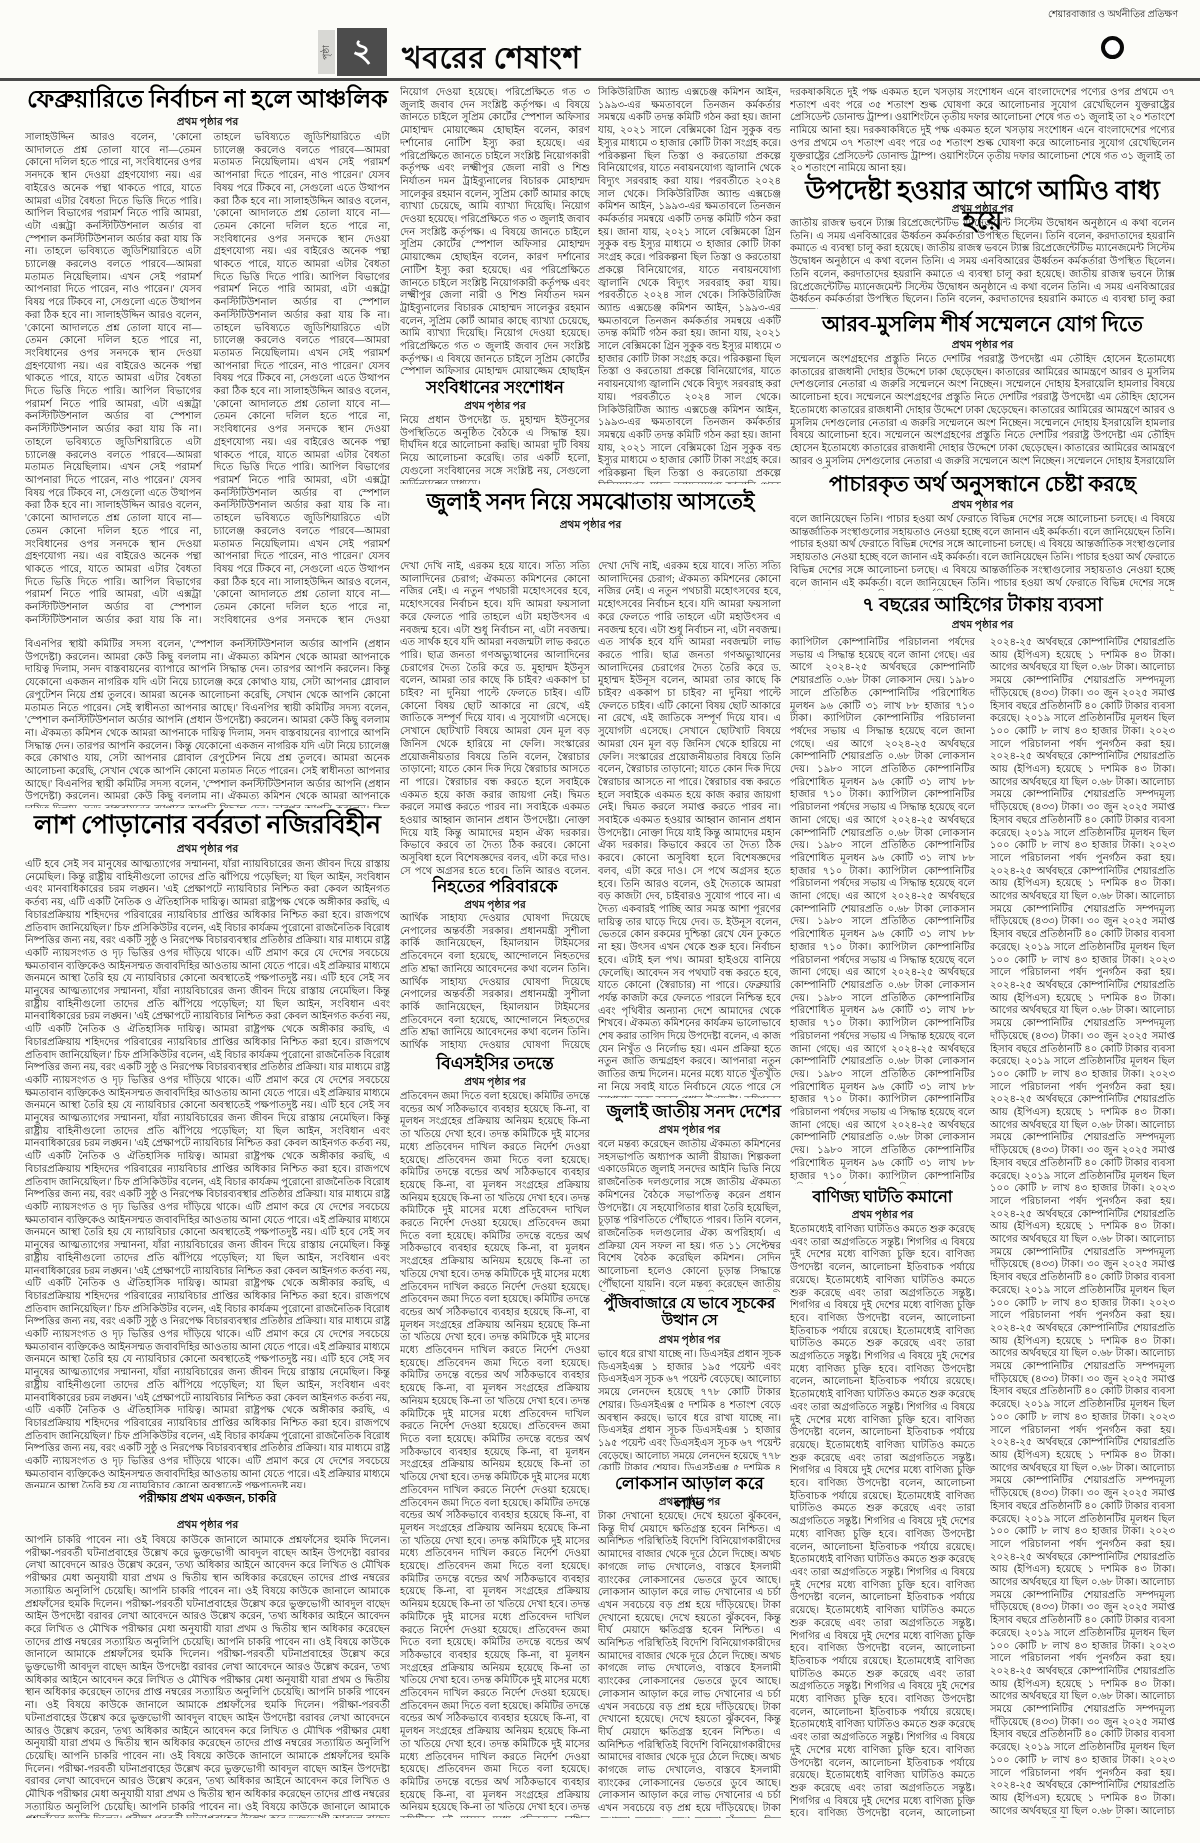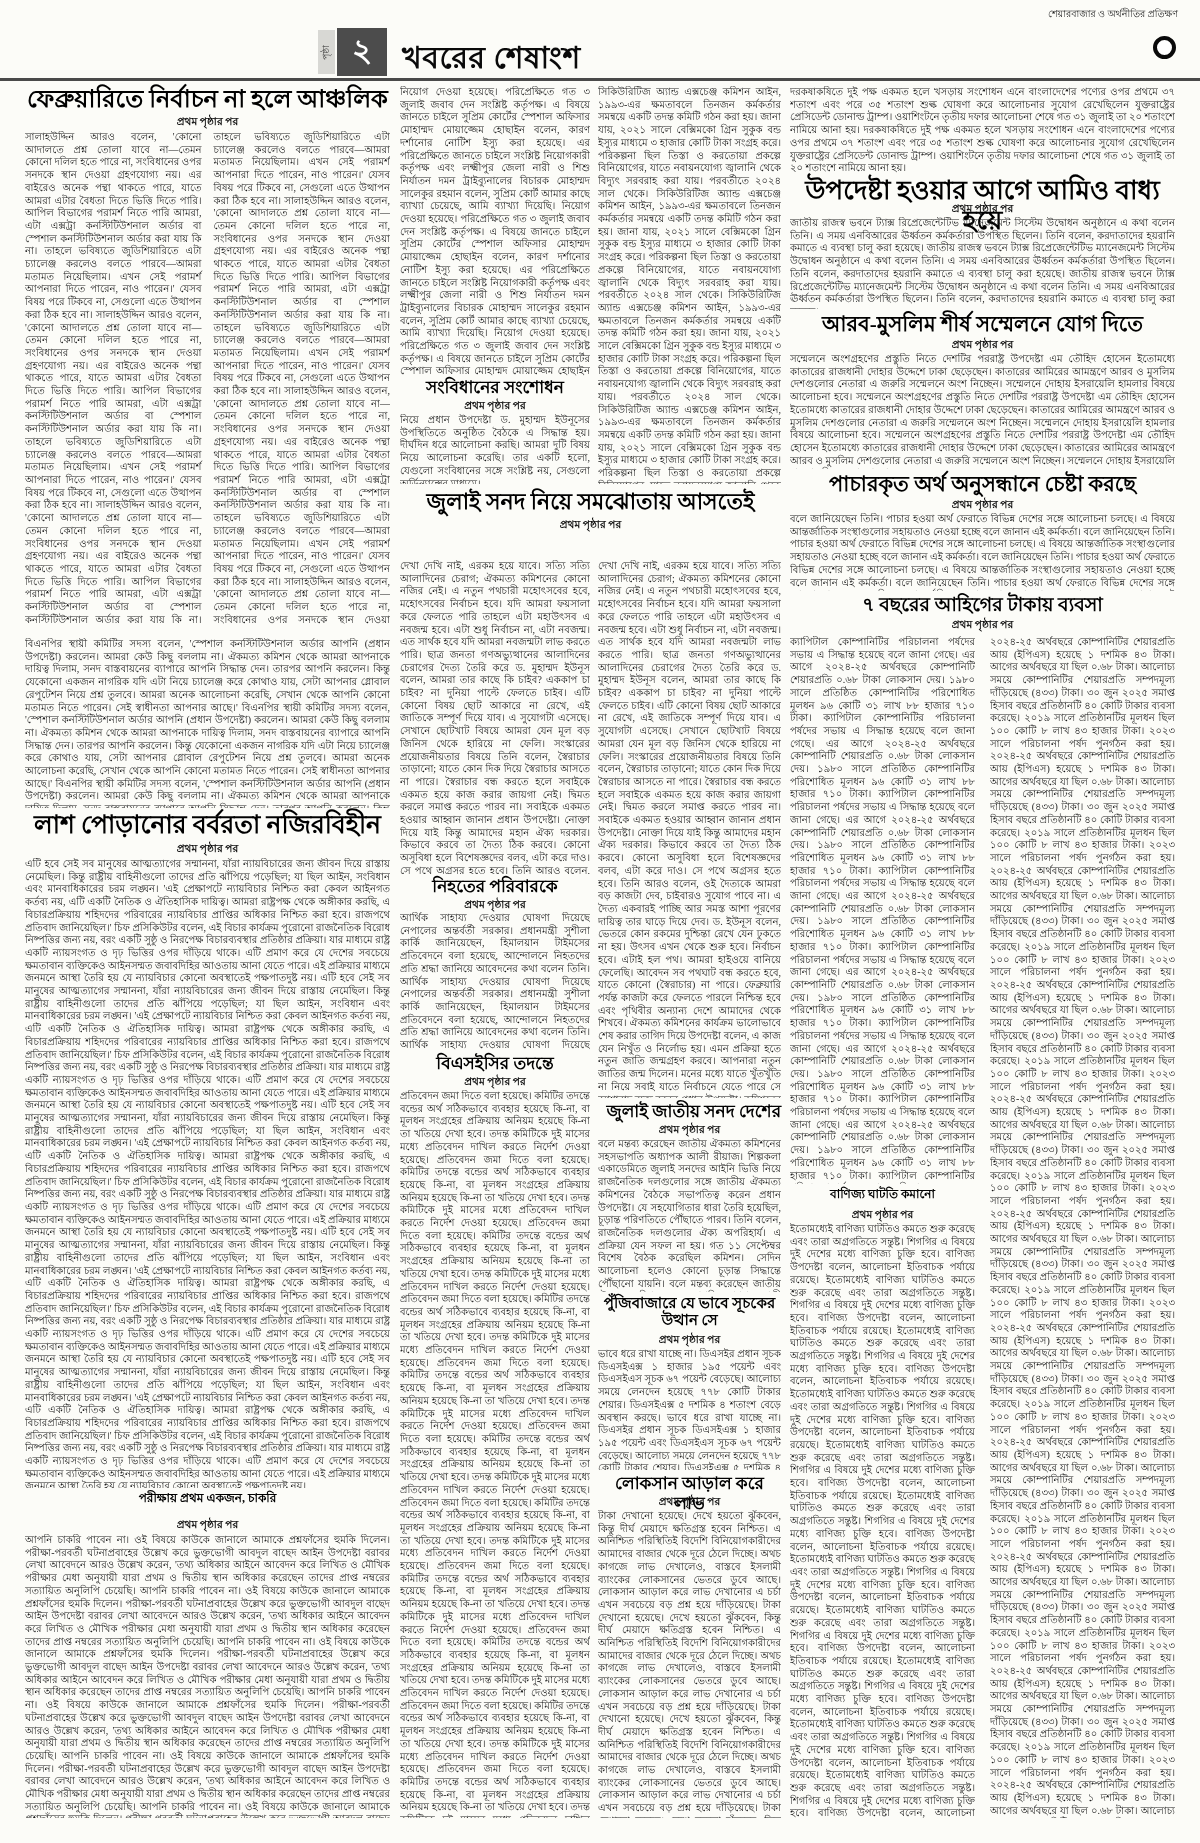--- a/index.html
+++ b/index.html
@@ -9,21 +9,21 @@
   .masthead{position:absolute;left:0;top:0;width:1200px;height:78px;border-bottom:3px solid #4a4a4a;}
   .mh-left{position:absolute;right:885px;top:28px;width:290px;text-align:right;}
   .mh-day{font-size:17px;font-weight:bold;line-height:19px;}
   .mh-date{font-size:12px;line-height:16px;border-bottom:2px solid #9a9a9a;padding-bottom:3px;}
   .pg-label{position:absolute;left:318px;top:30px;width:17px;height:44px;background:#d8d8d4;
             display:flex;align-items:center;justify-content:center;}
   .pg-label span{transform:rotate(-90deg);font-size:9px;white-space:nowrap;color:#333;}
   .pg-num{position:absolute;left:337px;top:28px;width:50px;height:48px;background:#4c4c4c;color:#fff;
           display:flex;align-items:center;justify-content:center;font-size:31px;font-weight:bold;}
   .section-title{position:absolute;left:402px;top:34px;font-size:30px;font-weight:bold;color:#0a0a0a;letter-spacing:.5px;}
-  .brand{position:absolute;right:18px;top:8px;text-align:right;}
+  .brand{position:absolute;right:18px;top:8px;text-align:center;}
   .brand-tag{font-size:9.5px;color:#222;line-height:12px;padding-right:4px;}
   .brand-name{font-size:42px;font-weight:900;line-height:50px;color:#000;letter-spacing:1px;
               font-family:"Liberation Sans","DejaVu Sans",sans-serif;}
   .logo-mark{display:inline-block;width:15px;height:15px;border:4px solid #0a0a0a;border-radius:50%;
              margin-right:6px;vertical-align:middle;background:#fff;}
   
   .blk{position:absolute;}
   .h{font-weight:bold;text-align:center;color:#000;line-height:1.15;width:100%;}
   .sub{font-size:10.5px;font-weight:bold;text-align:center;width:100%;line-height:13px;color:#111;}
   .body{font-size:10px;line-height:12.7px;text-align:justify;overflow:hidden;word-break:break-word;color:#1b1b1b;}
@@ -101,19 +101,19 @@
   <div class="blk body" style="left:790px;top:353px;width:385px;height:116px;">সম্মেলনে অংশগ্রহণের প্রস্তুতি নিতে দেশটির পররাষ্ট্র উপদেষ্টা এম তৌহিদ হোসেন ইতোমধ্যে কাতারের রাজধানী দোহার উদ্দেশে ঢাকা ছেড়েছেন। কাতারের আমিরের আমন্ত্রণে আরব ও মুসলিম দেশগুলোর নেতারা এ জরুরি সম্মেলনে অংশ নিচ্ছেন। সম্মেলনে দোহায় ইসরায়েলি হামলার বিষয়ে আলোচনা হবে। সম্মেলনে অংশগ্রহণের প্রস্তুতি নিতে দেশটির পররাষ্ট্র উপদেষ্টা এম তৌহিদ হোসেন ইতোমধ্যে কাতারের রাজধানী দোহার উদ্দেশে ঢাকা ছেড়েছেন। কাতারের আমিরের আমন্ত্রণে আরব ও মুসলিম দেশগুলোর নেতারা এ জরুরি সম্মেলনে অংশ নিচ্ছেন। সম্মেলনে দোহায় ইসরায়েলি হামলার বিষয়ে আলোচনা হবে। সম্মেলনে অংশগ্রহণের প্রস্তুতি নিতে দেশটির পররাষ্ট্র উপদেষ্টা এম তৌহিদ হোসেন ইতোমধ্যে কাতারের রাজধানী দোহার উদ্দেশে ঢাকা ছেড়েছেন। কাতারের আমিরের আমন্ত্রণে আরব ও মুসলিম দেশগুলোর নেতারা এ জরুরি সম্মেলনে অংশ নিচ্ছেন। সম্মেলনে দোহায় ইসরায়েলি হামলার বিষয়ে আলোচনা হবে।</div>
 
   <div class="blk h" style="left:790px;top:472px;width:385px;font-size:21px;">পাচারকৃত অর্থ অনুসন্ধানে চেষ্টা করছে</div>
   <div class="blk sub" style="left:790px;top:498px;width:385px;">প্রথম পৃষ্ঠার পর</div>
   <div class="blk body" style="left:790px;top:513px;width:385px;height:78px;">বলে জানিয়েছেন তিনি। পাচার হওয়া অর্থ ফেরাতে বিভিন্ন দেশের সঙ্গে আলোচনা চলছে। এ বিষয়ে আন্তর্জাতিক সংস্থাগুলোর সহায়তাও নেওয়া হচ্ছে বলে জানান এই কর্মকর্তা। বলে জানিয়েছেন তিনি। পাচার হওয়া অর্থ ফেরাতে বিভিন্ন দেশের সঙ্গে আলোচনা চলছে। এ বিষয়ে আন্তর্জাতিক সংস্থাগুলোর সহায়তাও নেওয়া হচ্ছে বলে জানান এই কর্মকর্তা। বলে জানিয়েছেন তিনি। পাচার হওয়া অর্থ ফেরাতে বিভিন্ন দেশের সঙ্গে আলোচনা চলছে। এ বিষয়ে আন্তর্জাতিক সংস্থাগুলোর সহায়তাও নেওয়া হচ্ছে বলে জানান এই কর্মকর্তা। বলে জানিয়েছেন তিনি। পাচার হওয়া অর্থ ফেরাতে বিভিন্ন দেশের সঙ্গে আলোচনা চলছে। এ বিষয়ে আন্তর্জাতিক সংস্থাগুলোর সহায়তাও নেওয়া হচ্ছে বলে জানান এই কর্মকর্তা।</div>
 
   <div class="blk h" style="left:790px;top:594px;width:385px;font-size:19px;">৭ বছরের আহিগের টাকায় ব্যবসা</div>
   <div class="blk sub" style="left:790px;top:618px;width:385px;">প্রথম পৃষ্ঠার পর</div>
 
   <div class="blk body" style="left:790px;top:636px;width:185px;height:548px;">ক্যাপিটাল কোম্পানিটির পরিচালনা পর্ষদের সভায় এ সিদ্ধান্ত হয়েছে বলে জানা গেছে। এর আগে ২০২৪-২৫ অর্থবছরে কোম্পানিটি শেয়ারপ্রতি ০.৬৮ টাকা লোকসান দেয়। ১৯৮০ সালে প্রতিষ্ঠিত কোম্পানিটির পরিশোধিত মূলধন ৯৬ কোটি ৩১ লাখ ৮৮ হাজার ৭১০ টাকা। ক্যাপিটাল কোম্পানিটির পরিচালনা পর্ষদের সভায় এ সিদ্ধান্ত হয়েছে বলে জানা গেছে। এর আগে ২০২৪-২৫ অর্থবছরে কোম্পানিটি শেয়ারপ্রতি ০.৬৮ টাকা লোকসান দেয়। ১৯৮০ সালে প্রতিষ্ঠিত কোম্পানিটির পরিশোধিত মূলধন ৯৬ কোটি ৩১ লাখ ৮৮ হাজার ৭১০ টাকা। ক্যাপিটাল কোম্পানিটির পরিচালনা পর্ষদের সভায় এ সিদ্ধান্ত হয়েছে বলে জানা গেছে। এর আগে ২০২৪-২৫ অর্থবছরে কোম্পানিটি শেয়ারপ্রতি ০.৬৮ টাকা লোকসান দেয়। ১৯৮০ সালে প্রতিষ্ঠিত কোম্পানিটির পরিশোধিত মূলধন ৯৬ কোটি ৩১ লাখ ৮৮ হাজার ৭১০ টাকা। ক্যাপিটাল কোম্পানিটির পরিচালনা পর্ষদের সভায় এ সিদ্ধান্ত হয়েছে বলে জানা গেছে। এর আগে ২০২৪-২৫ অর্থবছরে কোম্পানিটি শেয়ারপ্রতি ০.৬৮ টাকা লোকসান দেয়। ১৯৮০ সালে প্রতিষ্ঠিত কোম্পানিটির পরিশোধিত মূলধন ৯৬ কোটি ৩১ লাখ ৮৮ হাজার ৭১০ টাকা। ক্যাপিটাল কোম্পানিটির পরিচালনা পর্ষদের সভায় এ সিদ্ধান্ত হয়েছে বলে জানা গেছে। এর আগে ২০২৪-২৫ অর্থবছরে কোম্পানিটি শেয়ারপ্রতি ০.৬৮ টাকা লোকসান দেয়। ১৯৮০ সালে প্রতিষ্ঠিত কোম্পানিটির পরিশোধিত মূলধন ৯৬ কোটি ৩১ লাখ ৮৮ হাজার ৭১০ টাকা। ক্যাপিটাল কোম্পানিটির পরিচালনা পর্ষদের সভায় এ সিদ্ধান্ত হয়েছে বলে জানা গেছে। এর আগে ২০২৪-২৫ অর্থবছরে কোম্পানিটি শেয়ারপ্রতি ০.৬৮ টাকা লোকসান দেয়। ১৯৮০ সালে প্রতিষ্ঠিত কোম্পানিটির পরিশোধিত মূলধন ৯৬ কোটি ৩১ লাখ ৮৮ হাজার ৭১০ টাকা। ক্যাপিটাল কোম্পানিটির পরিচালনা পর্ষদের সভায় এ সিদ্ধান্ত হয়েছে বলে জানা গেছে। এর আগে ২০২৪-২৫ অর্থবছরে কোম্পানিটি শেয়ারপ্রতি ০.৬৮ টাকা লোকসান দেয়। ১৯৮০ সালে প্রতিষ্ঠিত কোম্পানিটির পরিশোধিত মূলধন ৯৬ কোটি ৩১ লাখ ৮৮ হাজার ৭১০ টাকা। ক্যাপিটাল কোম্পানিটির পরিচালনা পর্ষদের সভায় এ সিদ্ধান্ত হয়েছে বলে জানা গেছে। এর আগে ২০২৪-২৫ অর্থবছরে কোম্পানিটি শেয়ারপ্রতি ০.৬৮ টাকা লোকসান দেয়। ১৯৮০ সালে প্রতিষ্ঠিত কোম্পানিটির পরিশোধিত মূলধন ৯৬ কোটি ৩১ লাখ ৮৮ হাজার ৭১০ টাকা।</div>
-  <div class="blk h" style="left:790px;top:1188px;width:185px;font-size:12px;">বাণিজ্য ঘাটতি কমানো</div>
+  <div class="blk h" style="left:790px;top:1188px;width:185px;font-size:16px;">বাণিজ্য ঘাটতি কমানো</div>
   <div class="blk sub" style="left:790px;top:1208px;width:185px;">প্রথম পৃষ্ঠার পর</div>
   <div class="blk body" style="left:790px;top:1223px;width:185px;height:595px;">ইতোমধ্যেই বাণিজ্য ঘাটতিও কমতে শুরু করেছে এবং তারা অগ্রগতিতে সন্তুষ্ট। শিগগির এ বিষয়ে দুই দেশের মধ্যে বাণিজ্য চুক্তি হবে। বাণিজ্য উপদেষ্টা বলেন, আলোচনা ইতিবাচক পর্যায়ে রয়েছে। ইতোমধ্যেই বাণিজ্য ঘাটতিও কমতে শুরু করেছে এবং তারা অগ্রগতিতে সন্তুষ্ট। শিগগির এ বিষয়ে দুই দেশের মধ্যে বাণিজ্য চুক্তি হবে। বাণিজ্য উপদেষ্টা বলেন, আলোচনা ইতিবাচক পর্যায়ে রয়েছে। ইতোমধ্যেই বাণিজ্য ঘাটতিও কমতে শুরু করেছে এবং তারা অগ্রগতিতে সন্তুষ্ট। শিগগির এ বিষয়ে দুই দেশের মধ্যে বাণিজ্য চুক্তি হবে। বাণিজ্য উপদেষ্টা বলেন, আলোচনা ইতিবাচক পর্যায়ে রয়েছে। ইতোমধ্যেই বাণিজ্য ঘাটতিও কমতে শুরু করেছে এবং তারা অগ্রগতিতে সন্তুষ্ট। শিগগির এ বিষয়ে দুই দেশের মধ্যে বাণিজ্য চুক্তি হবে। বাণিজ্য উপদেষ্টা বলেন, আলোচনা ইতিবাচক পর্যায়ে রয়েছে। ইতোমধ্যেই বাণিজ্য ঘাটতিও কমতে শুরু করেছে এবং তারা অগ্রগতিতে সন্তুষ্ট। শিগগির এ বিষয়ে দুই দেশের মধ্যে বাণিজ্য চুক্তি হবে। বাণিজ্য উপদেষ্টা বলেন, আলোচনা ইতিবাচক পর্যায়ে রয়েছে। ইতোমধ্যেই বাণিজ্য ঘাটতিও কমতে শুরু করেছে এবং তারা অগ্রগতিতে সন্তুষ্ট। শিগগির এ বিষয়ে দুই দেশের মধ্যে বাণিজ্য চুক্তি হবে। বাণিজ্য উপদেষ্টা বলেন, আলোচনা ইতিবাচক পর্যায়ে রয়েছে। ইতোমধ্যেই বাণিজ্য ঘাটতিও কমতে শুরু করেছে এবং তারা অগ্রগতিতে সন্তুষ্ট। শিগগির এ বিষয়ে দুই দেশের মধ্যে বাণিজ্য চুক্তি হবে। বাণিজ্য উপদেষ্টা বলেন, আলোচনা ইতিবাচক পর্যায়ে রয়েছে। ইতোমধ্যেই বাণিজ্য ঘাটতিও কমতে শুরু করেছে এবং তারা অগ্রগতিতে সন্তুষ্ট। শিগগির এ বিষয়ে দুই দেশের মধ্যে বাণিজ্য চুক্তি হবে। বাণিজ্য উপদেষ্টা বলেন, আলোচনা ইতিবাচক পর্যায়ে রয়েছে। ইতোমধ্যেই বাণিজ্য ঘাটতিও কমতে শুরু করেছে এবং তারা অগ্রগতিতে সন্তুষ্ট। শিগগির এ বিষয়ে দুই দেশের মধ্যে বাণিজ্য চুক্তি হবে। বাণিজ্য উপদেষ্টা বলেন, আলোচনা ইতিবাচক পর্যায়ে রয়েছে। ইতোমধ্যেই বাণিজ্য ঘাটতিও কমতে শুরু করেছে এবং তারা অগ্রগতিতে সন্তুষ্ট। শিগগির এ বিষয়ে দুই দেশের মধ্যে বাণিজ্য চুক্তি হবে। বাণিজ্য উপদেষ্টা বলেন, আলোচনা ইতিবাচক পর্যায়ে রয়েছে। ইতোমধ্যেই বাণিজ্য ঘাটতিও কমতে শুরু করেছে এবং তারা অগ্রগতিতে সন্তুষ্ট। শিগগির এ বিষয়ে দুই দেশের মধ্যে বাণিজ্য চুক্তি হবে। বাণিজ্য উপদেষ্টা বলেন, আলোচনা ইতিবাচক পর্যায়ে রয়েছে।</div>
 
   <div class="blk body" style="left:990px;top:636px;width:185px;height:1182px;">২০২৪-২৫ অর্থবছরে কোম্পানিটির শেয়ারপ্রতি আয় (ইপিএস) হয়েছে ১ দশমিক ৪৩ টাকা। আগের অর্থবছরে যা ছিল ০.৬৮ টাকা। আলোচ্য সময়ে কোম্পানিটির শেয়ারপ্রতি সম্পদমূল্য দাঁড়িয়েছে (৪৩৩) টাকা। ৩০ জুন ২০২৫ সমাপ্ত হিসাব বছরে প্রতিষ্ঠানটি ৪০ কোটি টাকার ব্যবসা করেছে। ২০১৯ সালে প্রতিষ্ঠানটির মূলধন ছিল ১০০ কোটি ৮ লাখ ৪৩ হাজার টাকা। ২০২৩ সালে পরিচালনা পর্ষদ পুনর্গঠন করা হয়। ২০২৪-২৫ অর্থবছরে কোম্পানিটির শেয়ারপ্রতি আয় (ইপিএস) হয়েছে ১ দশমিক ৪৩ টাকা। আগের অর্থবছরে যা ছিল ০.৬৮ টাকা। আলোচ্য সময়ে কোম্পানিটির শেয়ারপ্রতি সম্পদমূল্য দাঁড়িয়েছে (৪৩৩) টাকা। ৩০ জুন ২০২৫ সমাপ্ত হিসাব বছরে প্রতিষ্ঠানটি ৪০ কোটি টাকার ব্যবসা করেছে। ২০১৯ সালে প্রতিষ্ঠানটির মূলধন ছিল ১০০ কোটি ৮ লাখ ৪৩ হাজার টাকা। ২০২৩ সালে পরিচালনা পর্ষদ পুনর্গঠন করা হয়। ২০২৪-২৫ অর্থবছরে কোম্পানিটির শেয়ারপ্রতি আয় (ইপিএস) হয়েছে ১ দশমিক ৪৩ টাকা। আগের অর্থবছরে যা ছিল ০.৬৮ টাকা। আলোচ্য সময়ে কোম্পানিটির শেয়ারপ্রতি সম্পদমূল্য দাঁড়িয়েছে (৪৩৩) টাকা। ৩০ জুন ২০২৫ সমাপ্ত হিসাব বছরে প্রতিষ্ঠানটি ৪০ কোটি টাকার ব্যবসা করেছে। ২০১৯ সালে প্রতিষ্ঠানটির মূলধন ছিল ১০০ কোটি ৮ লাখ ৪৩ হাজার টাকা। ২০২৩ সালে পরিচালনা পর্ষদ পুনর্গঠন করা হয়। ২০২৪-২৫ অর্থবছরে কোম্পানিটির শেয়ারপ্রতি আয় (ইপিএস) হয়েছে ১ দশমিক ৪৩ টাকা। আগের অর্থবছরে যা ছিল ০.৬৮ টাকা। আলোচ্য সময়ে কোম্পানিটির শেয়ারপ্রতি সম্পদমূল্য দাঁড়িয়েছে (৪৩৩) টাকা। ৩০ জুন ২০২৫ সমাপ্ত হিসাব বছরে প্রতিষ্ঠানটি ৪০ কোটি টাকার ব্যবসা করেছে। ২০১৯ সালে প্রতিষ্ঠানটির মূলধন ছিল ১০০ কোটি ৮ লাখ ৪৩ হাজার টাকা। ২০২৩ সালে পরিচালনা পর্ষদ পুনর্গঠন করা হয়। ২০২৪-২৫ অর্থবছরে কোম্পানিটির শেয়ারপ্রতি আয় (ইপিএস) হয়েছে ১ দশমিক ৪৩ টাকা। আগের অর্থবছরে যা ছিল ০.৬৮ টাকা। আলোচ্য সময়ে কোম্পানিটির শেয়ারপ্রতি সম্পদমূল্য দাঁড়িয়েছে (৪৩৩) টাকা। ৩০ জুন ২০২৫ সমাপ্ত হিসাব বছরে প্রতিষ্ঠানটি ৪০ কোটি টাকার ব্যবসা করেছে। ২০১৯ সালে প্রতিষ্ঠানটির মূলধন ছিল ১০০ কোটি ৮ লাখ ৪৩ হাজার টাকা। ২০২৩ সালে পরিচালনা পর্ষদ পুনর্গঠন করা হয়। ২০২৪-২৫ অর্থবছরে কোম্পানিটির শেয়ারপ্রতি আয় (ইপিএস) হয়েছে ১ দশমিক ৪৩ টাকা। আগের অর্থবছরে যা ছিল ০.৬৮ টাকা। আলোচ্য সময়ে কোম্পানিটির শেয়ারপ্রতি সম্পদমূল্য দাঁড়িয়েছে (৪৩৩) টাকা। ৩০ জুন ২০২৫ সমাপ্ত হিসাব বছরে প্রতিষ্ঠানটি ৪০ কোটি টাকার ব্যবসা করেছে। ২০১৯ সালে প্রতিষ্ঠানটির মূলধন ছিল ১০০ কোটি ৮ লাখ ৪৩ হাজার টাকা। ২০২৩ সালে পরিচালনা পর্ষদ পুনর্গঠন করা হয়। ২০২৪-২৫ অর্থবছরে কোম্পানিটির শেয়ারপ্রতি আয় (ইপিএস) হয়েছে ১ দশমিক ৪৩ টাকা। আগের অর্থবছরে যা ছিল ০.৬৮ টাকা। আলোচ্য সময়ে কোম্পানিটির শেয়ারপ্রতি সম্পদমূল্য দাঁড়িয়েছে (৪৩৩) টাকা। ৩০ জুন ২০২৫ সমাপ্ত হিসাব বছরে প্রতিষ্ঠানটি ৪০ কোটি টাকার ব্যবসা করেছে। ২০১৯ সালে প্রতিষ্ঠানটির মূলধন ছিল ১০০ কোটি ৮ লাখ ৪৩ হাজার টাকা। ২০২৩ সালে পরিচালনা পর্ষদ পুনর্গঠন করা হয়। ২০২৪-২৫ অর্থবছরে কোম্পানিটির শেয়ারপ্রতি আয় (ইপিএস) হয়েছে ১ দশমিক ৪৩ টাকা। আগের অর্থবছরে যা ছিল ০.৬৮ টাকা। আলোচ্য সময়ে কোম্পানিটির শেয়ারপ্রতি সম্পদমূল্য দাঁড়িয়েছে (৪৩৩) টাকা। ৩০ জুন ২০২৫ সমাপ্ত হিসাব বছরে প্রতিষ্ঠানটি ৪০ কোটি টাকার ব্যবসা করেছে। ২০১৯ সালে প্রতিষ্ঠানটির মূলধন ছিল ১০০ কোটি ৮ লাখ ৪৩ হাজার টাকা। ২০২৩ সালে পরিচালনা পর্ষদ পুনর্গঠন করা হয়। ২০২৪-২৫ অর্থবছরে কোম্পানিটির শেয়ারপ্রতি আয় (ইপিএস) হয়েছে ১ দশমিক ৪৩ টাকা। আগের অর্থবছরে যা ছিল ০.৬৮ টাকা। আলোচ্য সময়ে কোম্পানিটির শেয়ারপ্রতি সম্পদমূল্য দাঁড়িয়েছে (৪৩৩) টাকা। ৩০ জুন ২০২৫ সমাপ্ত হিসাব বছরে প্রতিষ্ঠানটি ৪০ কোটি টাকার ব্যবসা করেছে। ২০১৯ সালে প্রতিষ্ঠানটির মূলধন ছিল ১০০ কোটি ৮ লাখ ৪৩ হাজার টাকা। ২০২৩ সালে পরিচালনা পর্ষদ পুনর্গঠন করা হয়। ২০২৪-২৫ অর্থবছরে কোম্পানিটির শেয়ারপ্রতি আয় (ইপিএস) হয়েছে ১ দশমিক ৪৩ টাকা। আগের অর্থবছরে যা ছিল ০.৬৮ টাকা। আলোচ্য সময়ে কোম্পানিটির শেয়ারপ্রতি সম্পদমূল্য দাঁড়িয়েছে (৪৩৩) টাকা। ৩০ জুন ২০২৫ সমাপ্ত হিসাব বছরে প্রতিষ্ঠানটি ৪০ কোটি টাকার ব্যবসা করেছে। ২০১৯ সালে প্রতিষ্ঠানটির মূলধন ছিল ১০০ কোটি ৮ লাখ ৪৩ হাজার টাকা। ২০২৩ সালে পরিচালনা পর্ষদ পুনর্গঠন করা হয়। ২০২৪-২৫ অর্থবছরে কোম্পানিটির শেয়ারপ্রতি আয় (ইপিএস) হয়েছে ১ দশমিক ৪৩ টাকা। আগের অর্থবছরে যা ছিল ০.৬৮ টাকা। আলোচ্য সময়ে কোম্পানিটির শেয়ারপ্রতি সম্পদমূল্য দাঁড়িয়েছে (৪৩৩) টাকা। ৩০ জুন ২০২৫ সমাপ্ত হিসাব বছরে প্রতিষ্ঠানটি ৪০ কোটি টাকার ব্যবসা করেছে। ২০১৯ সালে প্রতিষ্ঠানটির মূলধন ছিল ১০০ কোটি ৮ লাখ ৪৩ হাজার টাকা। ২০২৩ সালে পরিচালনা পর্ষদ পুনর্গঠন করা হয়।</div>
 
 </div>
 
 </body></html>

